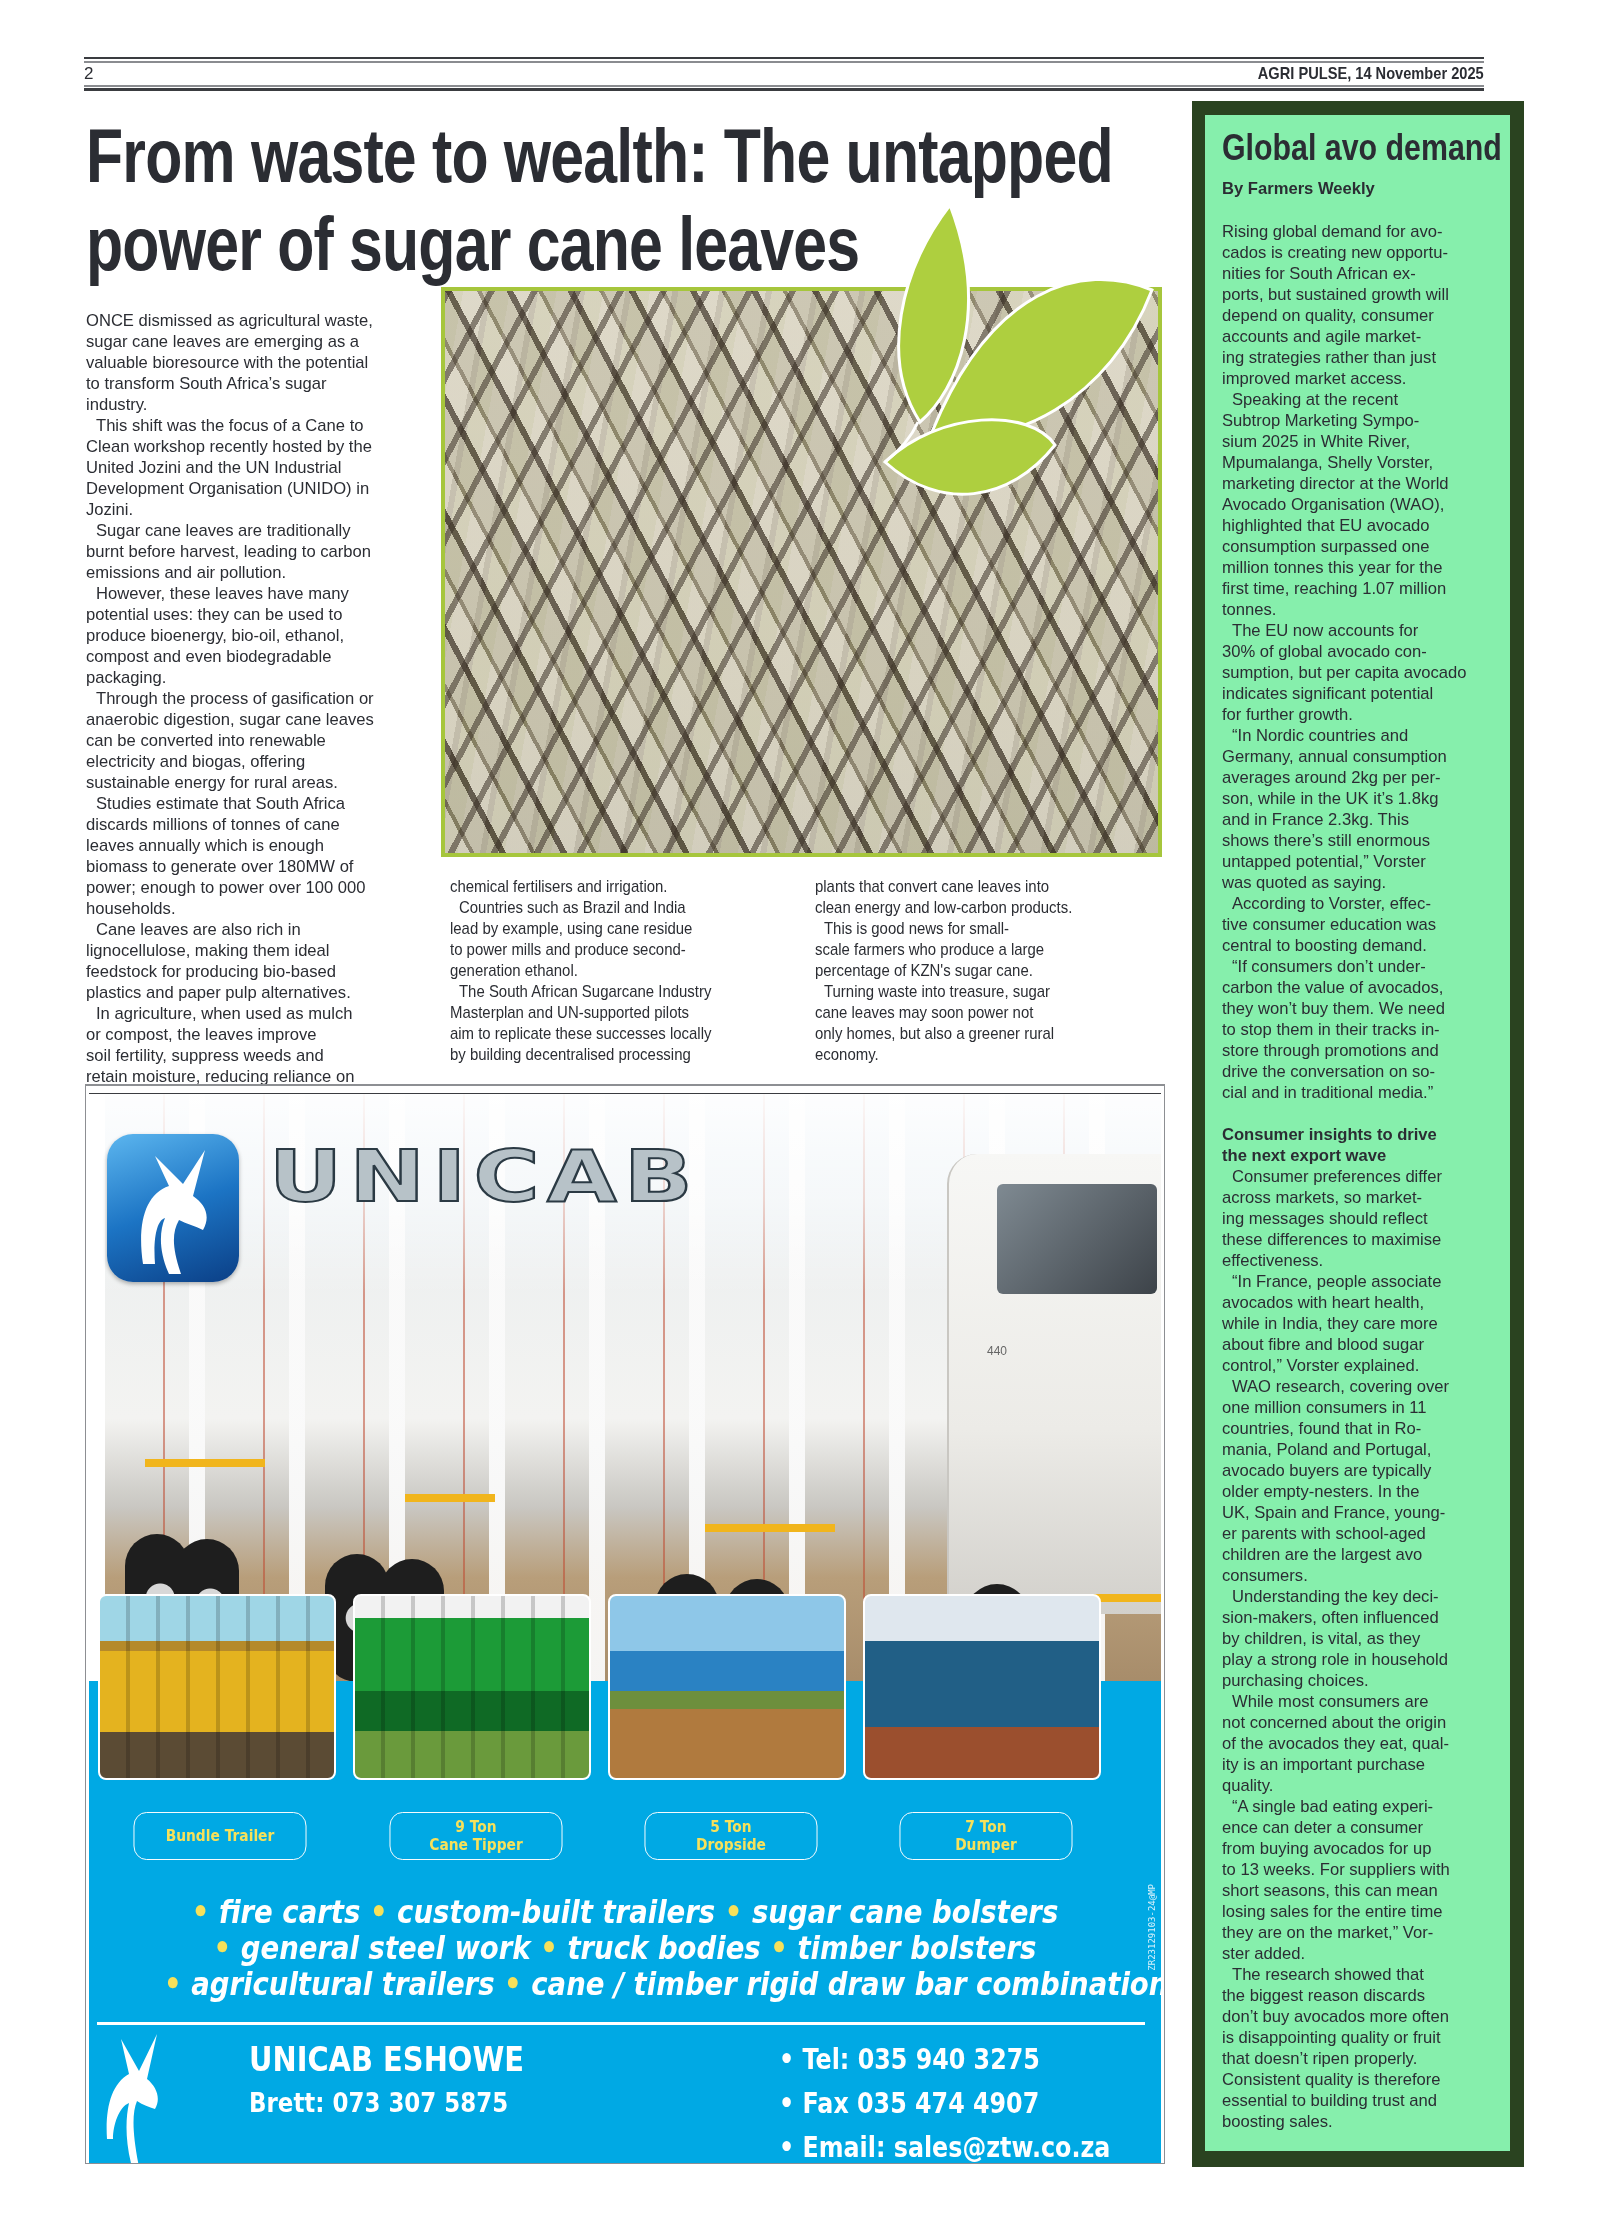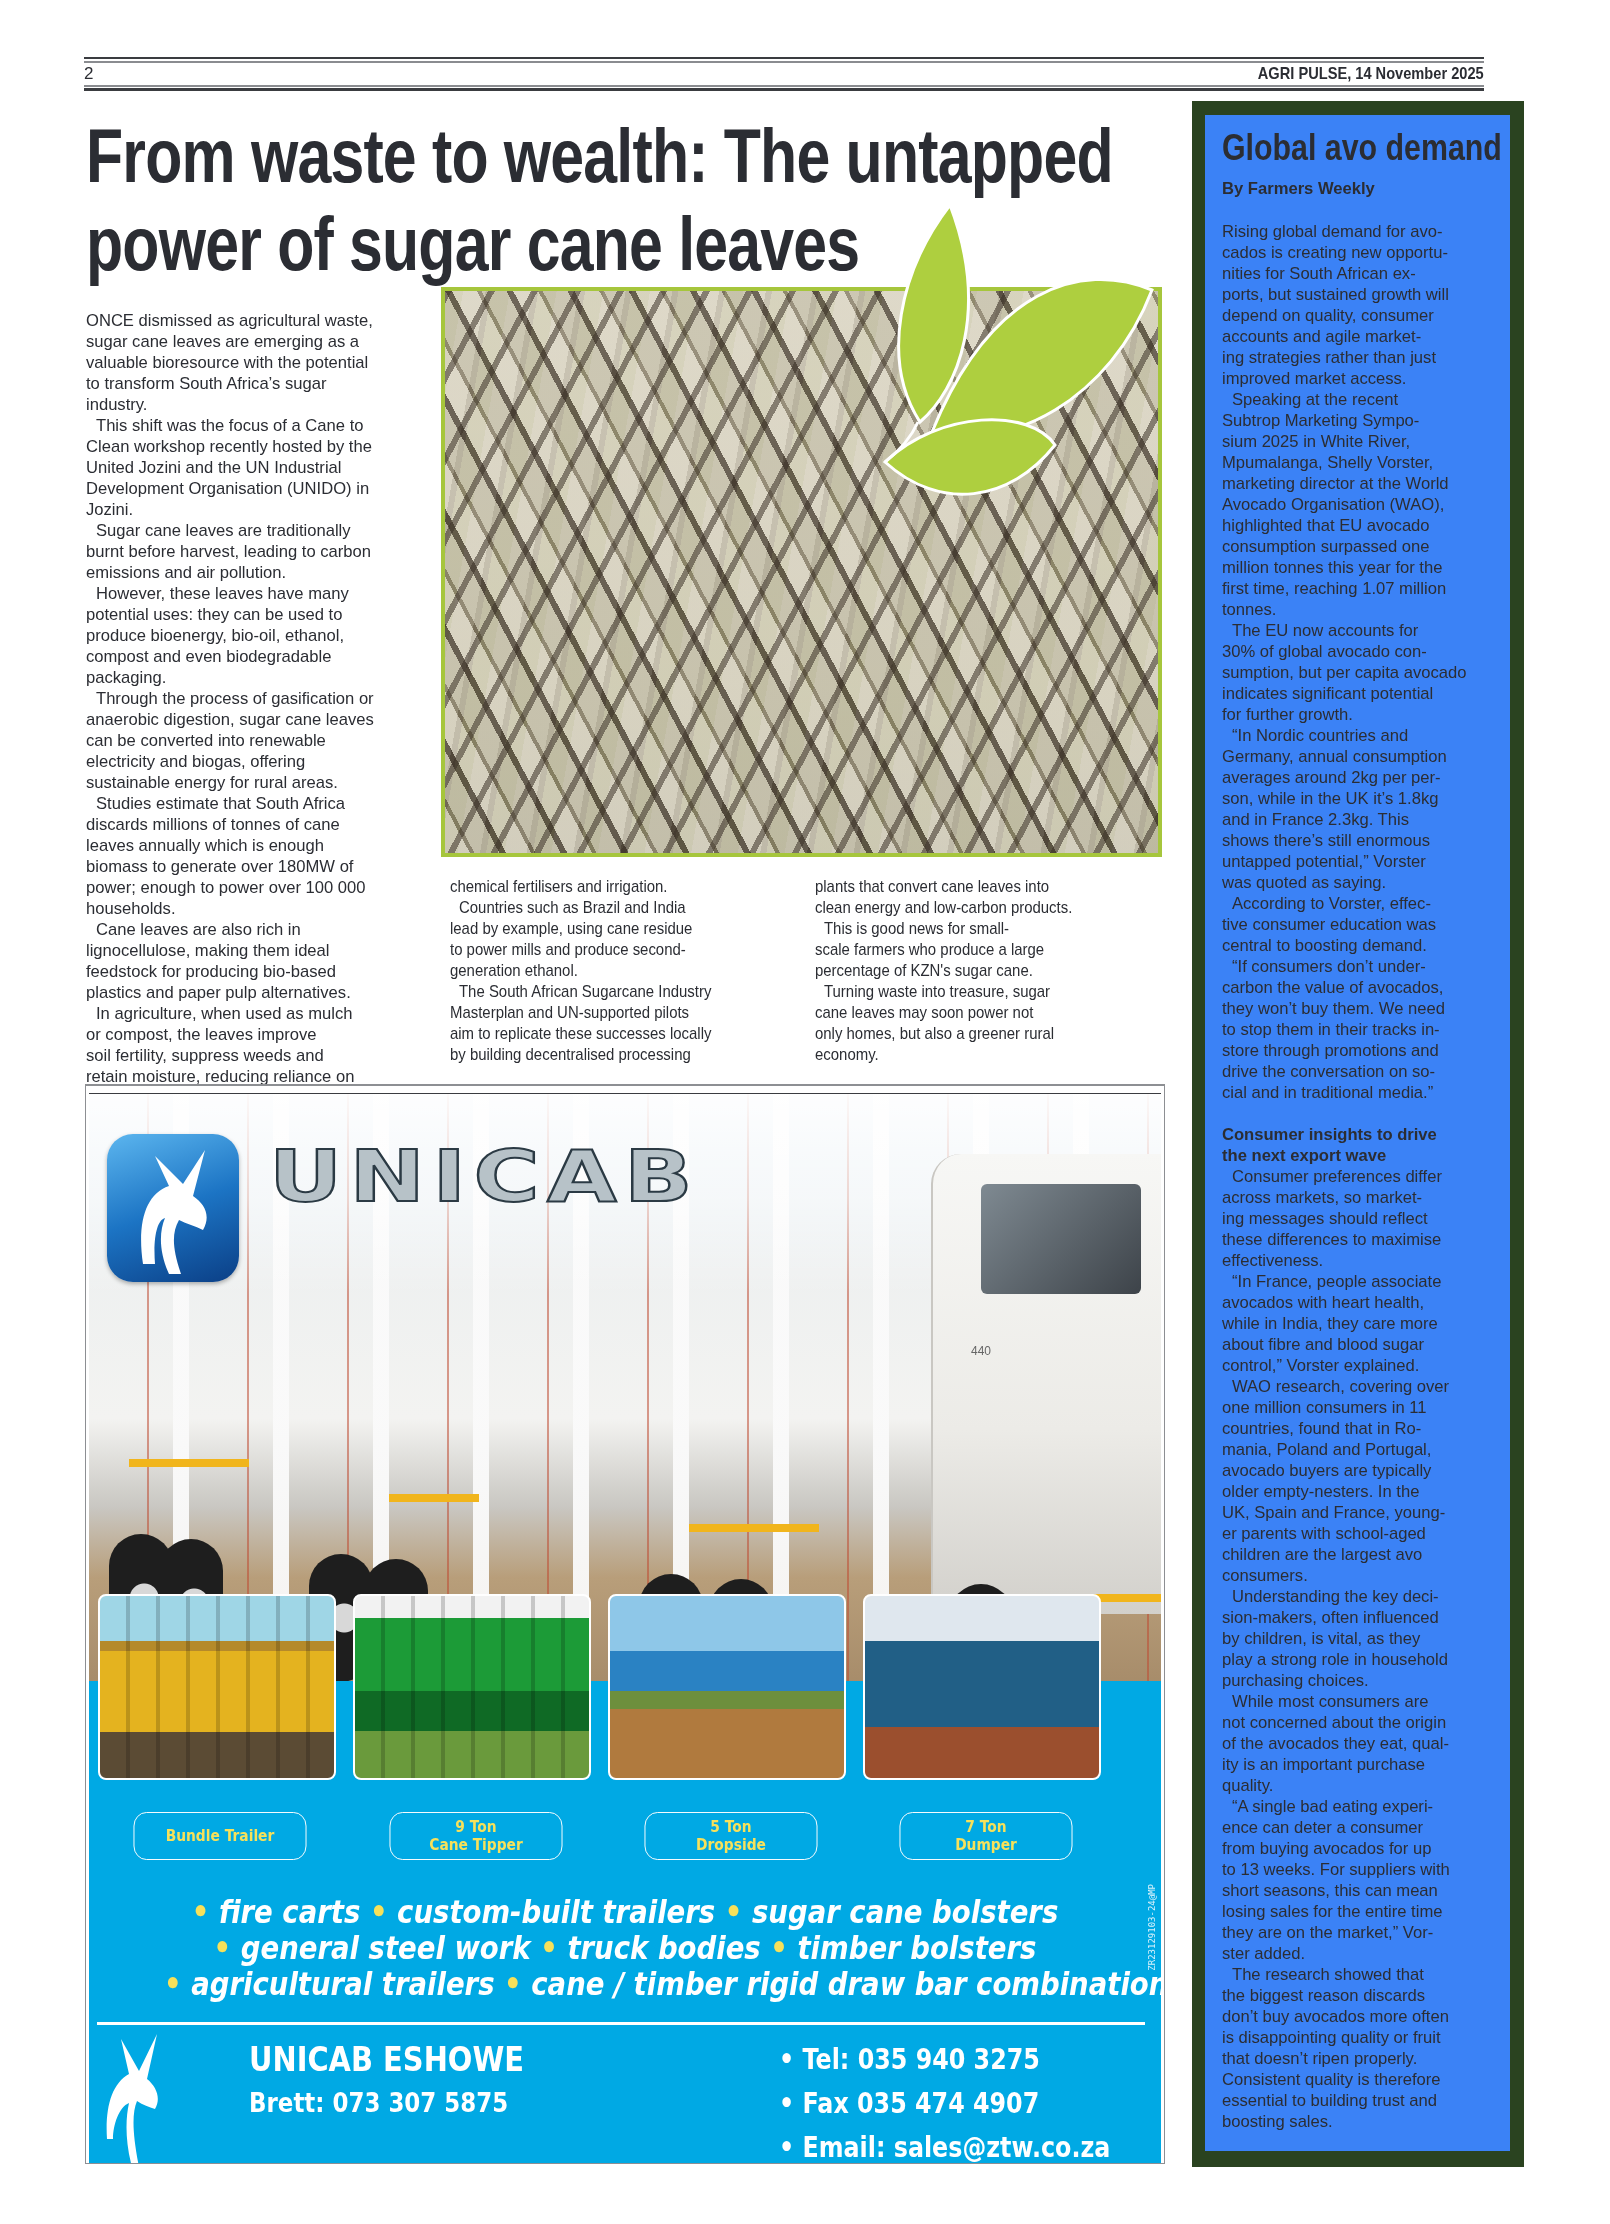--- a/index.html
+++ b/index.html
@@ -30,21 +30,21 @@
       repeating-linear-gradient(118deg, rgba(60,50,40,0.55) 0 6px, transparent 6px 38px),
       repeating-linear-gradient(62deg, rgba(230,225,210,0.7) 0 22px, rgba(120,110,90,0.6) 22px 26px, rgba(205,200,180,0.75) 26px 48px, rgba(70,60,50,0.7) 48px 54px),
       repeating-linear-gradient(100deg, rgba(175,180,120,0.5) 0 18px, rgba(220,215,195,0.5) 18px 40px, rgba(90,80,60,0.55) 40px 46px),
       linear-gradient(180deg, #b9b3a1 0%, #a39c86 40%, #8f8a6c 70%, #6e6a55 100%);
   }
   .leaves { position: absolute; left: 880px; top: 190px; width: 300px; height: 380px; }
 
   
   .ad { position: absolute; left: 85px; top: 1084px; width: 1080px; height: 1080px; border: 1px solid #8d8f93; border-top: 2px solid #8d8f93; }
   .ad-inner { position: absolute; left: 3px; top: 7px; right: 3px; bottom: 0; overflow: hidden; border-top: 1px solid #3a3c40; }
-  .ad-photo { position: absolute; left: 0; top: 0; width: 100%; height: 590px;
+  .ad-photo { position: absolute; left: 16px; top: 0; width: 100%; height: 590px;
     background:
       linear-gradient(180deg, rgba(255,255,255,0.95) 0%, rgba(255,255,255,0.6) 18%, rgba(255,255,255,0) 34%),
       repeating-linear-gradient(90deg, transparent 0 58px, rgba(190,75,50,0.55) 58px 60px, transparent 60px 84px, rgba(250,250,250,0.95) 84px 100px),
       linear-gradient(180deg, #dce9f3 0%, #eef0f0 30%, #f3f3f1 55%, #c9c7c2 70%, #b89e7a 82%, #a78c6a 100%);
   }
   .truck-cab { position: absolute; right: 0; top: 60px; width: 230px; height: 460px; background: linear-gradient(180deg, #f7f7f5 0%, #ecebe7 60%, #d2d0cb 100%); border-left: 2px solid #c9c7c2; border-radius: 30px 0 0 0; }
   .truck-window { position: absolute; right: 20px; top: 30px; width: 160px; height: 110px; background: linear-gradient(135deg, #7f8a92, #3d4349); border-radius: 6px; }
   .truck-badge { position: absolute; right: 170px; top: 190px; font-size: 12px; color: #666; }
   .stripe { position: absolute; height: 8px; background: #f1b51c; }
   .wheel { position: absolute; width: 64px; height: 128px; border-radius: 32px; background: radial-gradient(circle at 55% 50%, #d8d8d8 0 14px, #1e1e1e 15px 100%); }
@@ -67,21 +67,21 @@
   .services .dot { color: #f7e15a; }
   .ad-code { position: absolute; right: 14px; top: 790px; font-family: "DejaVu Sans Mono", monospace; font-size: 9px; color: #d8f1fb; transform: rotate(-90deg); transform-origin: right top; white-space: nowrap; }
   .ad-divider { position: absolute; left: 8px; right: 16px; top: 928px; height: 3px; background: #ffffff; }
   .ad-unicorn-small { position: absolute; left: 10px; top: 935px; width: 70px; height: 150px; }
   .ad-company { position: absolute; left: 160px; top: 945px; color: #fff; font-family: "DejaVu Sans", sans-serif; font-weight: bold; font-size: 34px; line-height: 40px; transform: scaleX(0.85); transform-origin: left top; white-space: nowrap; }
   .ad-contact-person { position: absolute; left: 160px; top: 993px; color: #fff; font-family: "DejaVu Sans", sans-serif; font-weight: bold; font-size: 27px; line-height: 32px; transform: scaleX(0.85); transform-origin: left top; white-space: nowrap; }
   .ad-contacts { position: absolute; left: 690px; top: 944px; color: #fff; font-family: "DejaVu Sans", sans-serif; font-weight: bold; font-size: 28px; line-height: 44px; transform: scaleX(0.85); transform-origin: left top; white-space: nowrap; }
 
   
   .sidebar { position: absolute; left: 1192px; top: 101px; width: 332px; height: 2066px; background: #2a4320; }
-  .sidebar-inner { position: absolute; left: 13px; top: 14px; right: 14px; bottom: 16px; background: #3b82f6; text-decoration: underline; }
+  .sidebar-inner { position: absolute; left: 13px; top: 14px; right: 14px; bottom: 16px; background: #86efac; text-decoration: underline; }
   .sb-title { position: absolute; left: 17px; top: 11px; font-size: 37px; line-height: 44px; color: #2b2d33; transform: scaleX(0.82); transform-origin: left top; white-space: nowrap; }
   .sb-byline { position: absolute; left: 17px; top: 64px; font-size: 16.6px; font-weight: bold; line-height: 20px; color: #2b2d33; }
   .sb-body { position: absolute; left: 17px; top: 106px; font-size: 16.6px; line-height: 21px; color: #2b2d33; white-space: nowrap; }
   .sb-body .ln { display: block; height: 21px; }
   .sb-body .ind { padding-left: 10px; }
   .sb-body .sub { font-weight: bold; }
   .sb-body .gap { height: 21px; display: block; }
 </style>
 </head>
 <body>

